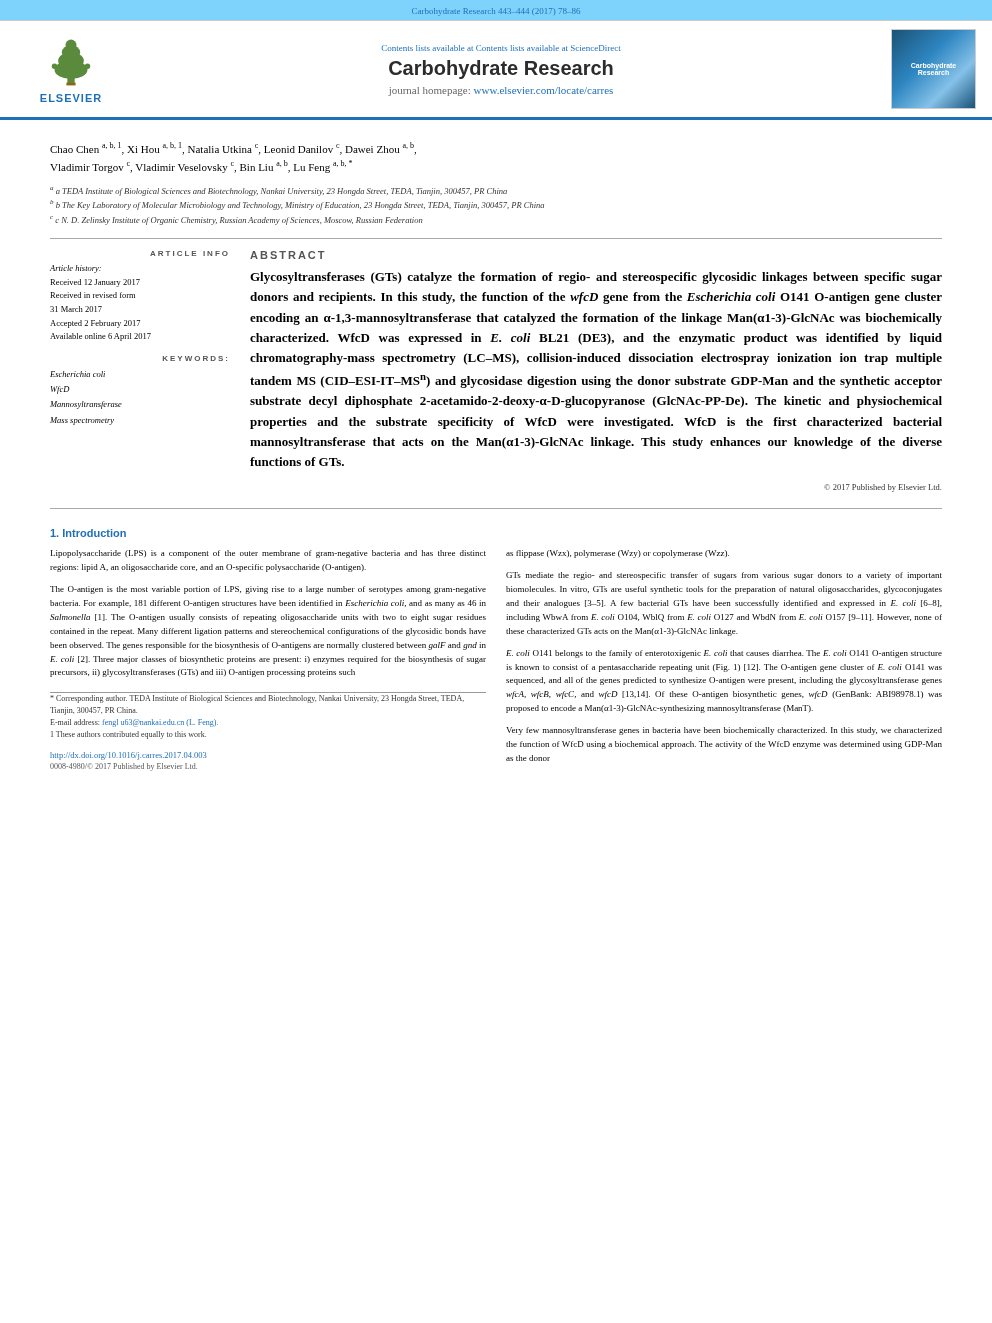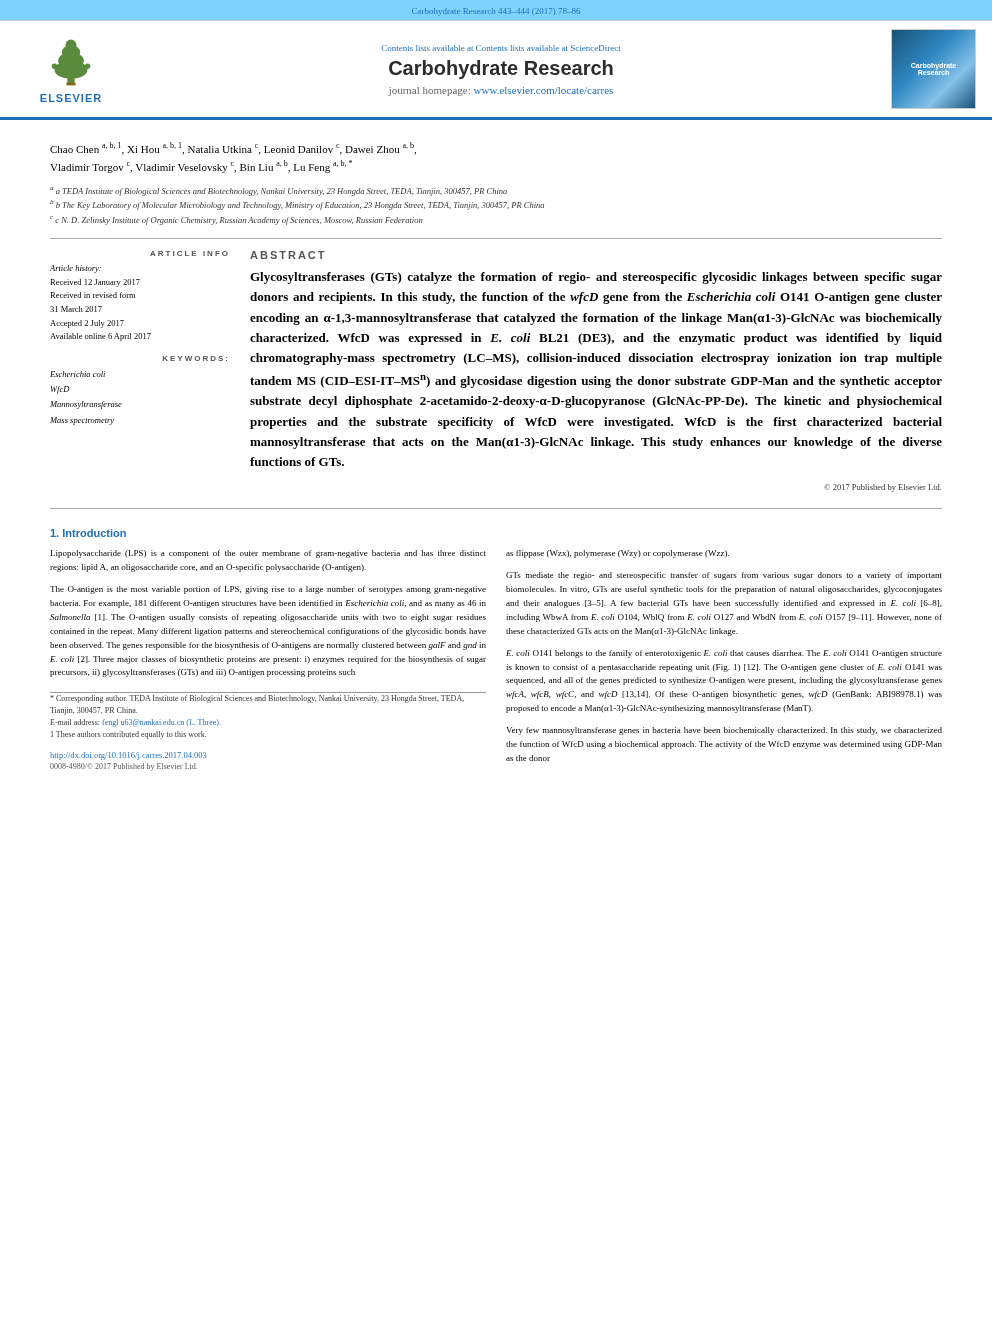--- a/index.html
+++ b/index.html
@@ -353,21 +353,21 @@
   <div class="two-column">
 
     <div class="article-info">
       <div class="article-info-section">
         <div class="info-header">ARTICLE INFO</div>
         <div class="info-content">
           <span class="label">Article history:</span><br>
           <span>Received 12 January 2017</span><br>
           <span>Received in revised form</span><br>
           <span>31 March 2017</span><br>
-          <span>Accepted 2 July 2017</span><br>
+          <span>Accepted 2 February 2017</span><br>
           <span>Available online 6 April 2017</span>
         </div>
       </div>
       <div class="article-info-section">
         <div class="info-header">Keywords:</div>
         <div class="keywords-list">
           <span>Escherichia coli</span><br>
           <span>WfcD</span><br>
           <span>Mannosyltransferase</span><br>
           <span>Mass spectrometry</span>
@@ -397,21 +397,21 @@
         <p class="body-text">Lipopolysaccharide (LPS) is a component of the outer membrane of gram-negative bacteria and has three distinct regions: lipid A, an oligosaccharide core, and an O-specific polysaccharide (O-antigen).</p>
 
         <p class="body-text">
           The O-antigen is the most variable portion of LPS, giving rise to a large number of serotypes among gram-negative bacteria. For example, 181 different O-antigen structures have been identified in <span class="italic">Escherichia coli</span>, and as many as 46 in <span class="italic">Salmonella</span> [1]. The O-antigen usually consists of repeating oligosaccharide units with two to eight sugar residues contained in the repeat. Many different ligation patterns and stereochemical configurations of the glycosidic bonds have been observed. The genes responsible for the biosynthesis of O-antigens are normally clustered between <span class="italic">galF</span> and <span class="italic">gnd</span> in <span class="italic">E. coli</span> [2]. Three major classes of biosynthetic proteins are present: i) enzymes required for the biosynthesis of sugar precursors, ii) glycosyltransferases (GTs) and iii) O-antigen processing proteins such
         </p>
 
         <div class="footnote-area">
           <p>* Corresponding author. TEDA Institute of Biological Sciences and Biotechnology, Nankai University, 23 Hongda Street, TEDA, Tianjin, 300457, PR China.</p>
           <p>
             <span>E-mail address:</span>
-            <a href="#">fengl u63@nankai.edu.cn (L. Three).</a>
+            <a href="#">fengl u63@nankai.edu.cn (L. Feng).</a>
           </p>
           <p>1 These authors contributed equally to this work.</p>
         </div>
 
         <div style="margin-top:8px;">
           <a href="#" class="doi-link">http://dx.doi.org/10.1016/j.carres.2017.04.003</a><br>
           <span class="issn-text">0008-4980/© 2017 Published by Elsevier Ltd.</span>
         </div>
       </div>
 

